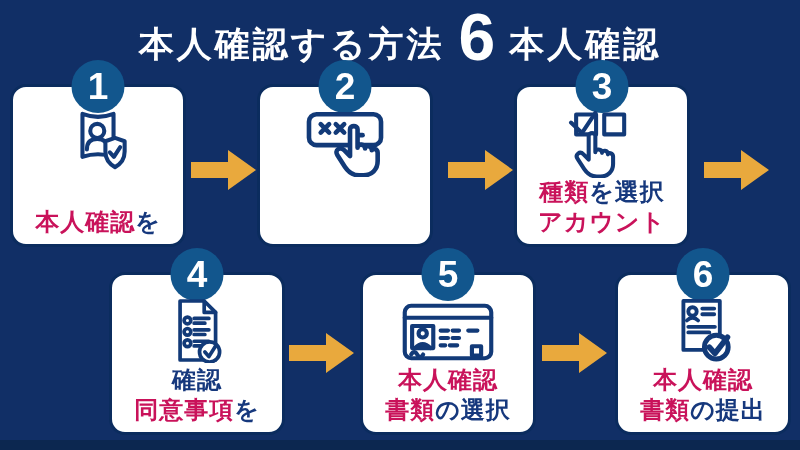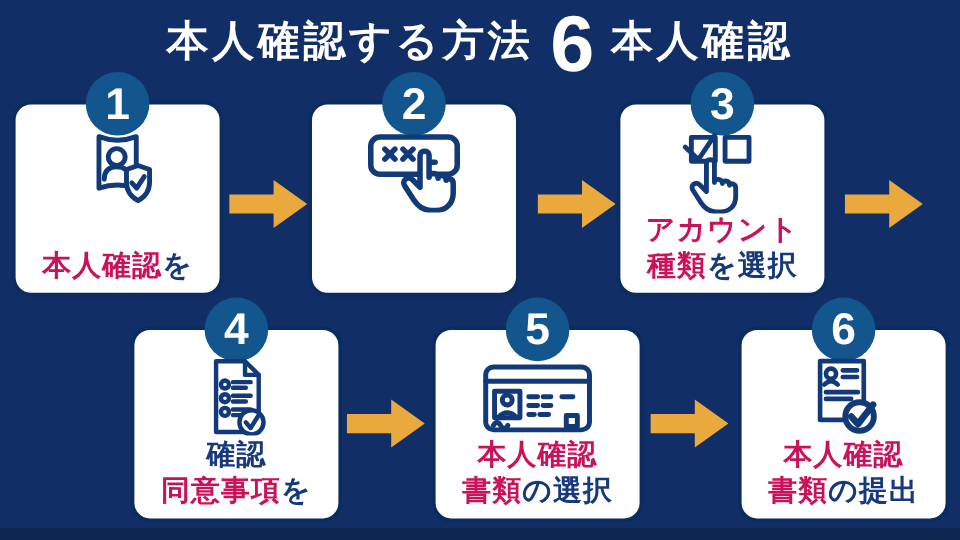--- a/index.html
+++ b/index.html
@@ -5,21 +5,21 @@
   html,body{margin:0;padding:0;background:#0a1e3f;}
   #scene{
     position:relative;width:800px;height:450px;overflow:hidden;
     background:var(--bg);
     font-family:"Liberation Sans","DejaVu Sans",sans-serif;
     font-weight:bold;
   }
   
   .title-row{
     position:absolute;top:0;left:0;right:0;height:68px;
-    display:flex;align-items:center;justify-content:center;
+    display:flex;align-items:flex-end;justify-content:center;
     color:var(--title-white);
   }
   .title-prefix,.title-suffix{font-size:35px;letter-spacing:3px;}
   .title-count{font-size:66px;line-height:1;margin:0 14px;position:relative;top:2px;}
   
   .card{
     position:absolute;width:176px;height:163px;box-sizing:border-box;
     background:var(--card);border:3px solid var(--card-border);border-radius:16px;
   }
   #card1{left:10px;top:84px}
@@ -109,24 +109,24 @@
         <rect x="15" y="6" width="27" height="27"></rect>
         <rect x="53" y="6" width="27" height="27"></rect>
         <path d="M8,17 L23,31 L41,4"></path>
         <g transform="translate(-24,12)">
           <path class="f" d="M56,23 C56,18 65,18 65,23 L65,45 C65,40 74,40 74,46 C74,42 82,42 82,48 C82,45 89,46 89,51 L89,61 C89,71 82,78 72,78 L67,78 C60,78 54,74 50,68 L41,54 C37,48 44,43 49,48 L56,55 Z"></path>
         </g>
       </svg>
     </div>
     <div class="label">
       <div class="line">
+        <span class="c-pink">種類</span><span class="c-navy">を選択</span>
+      </div>
+      <div class="line">
         <span class="c-pink">アカウント</span>
-      </div>
-      <div class="line">
-        <span class="c-pink">種類</span><span class="c-navy">を選択</span>
       </div>
     </div>
   </div>
 
   <div class="card" id="card4">
     <div class="badge">4</div>
     <div class="icon-wrap">
       <svg class="icon" width="67" height="65" viewBox="0 0 100 96">
         <path d="M24,4 H60 L77,21 V92 H24 Z"></path>
         <path d="M60,4 V21 H77"></path>

